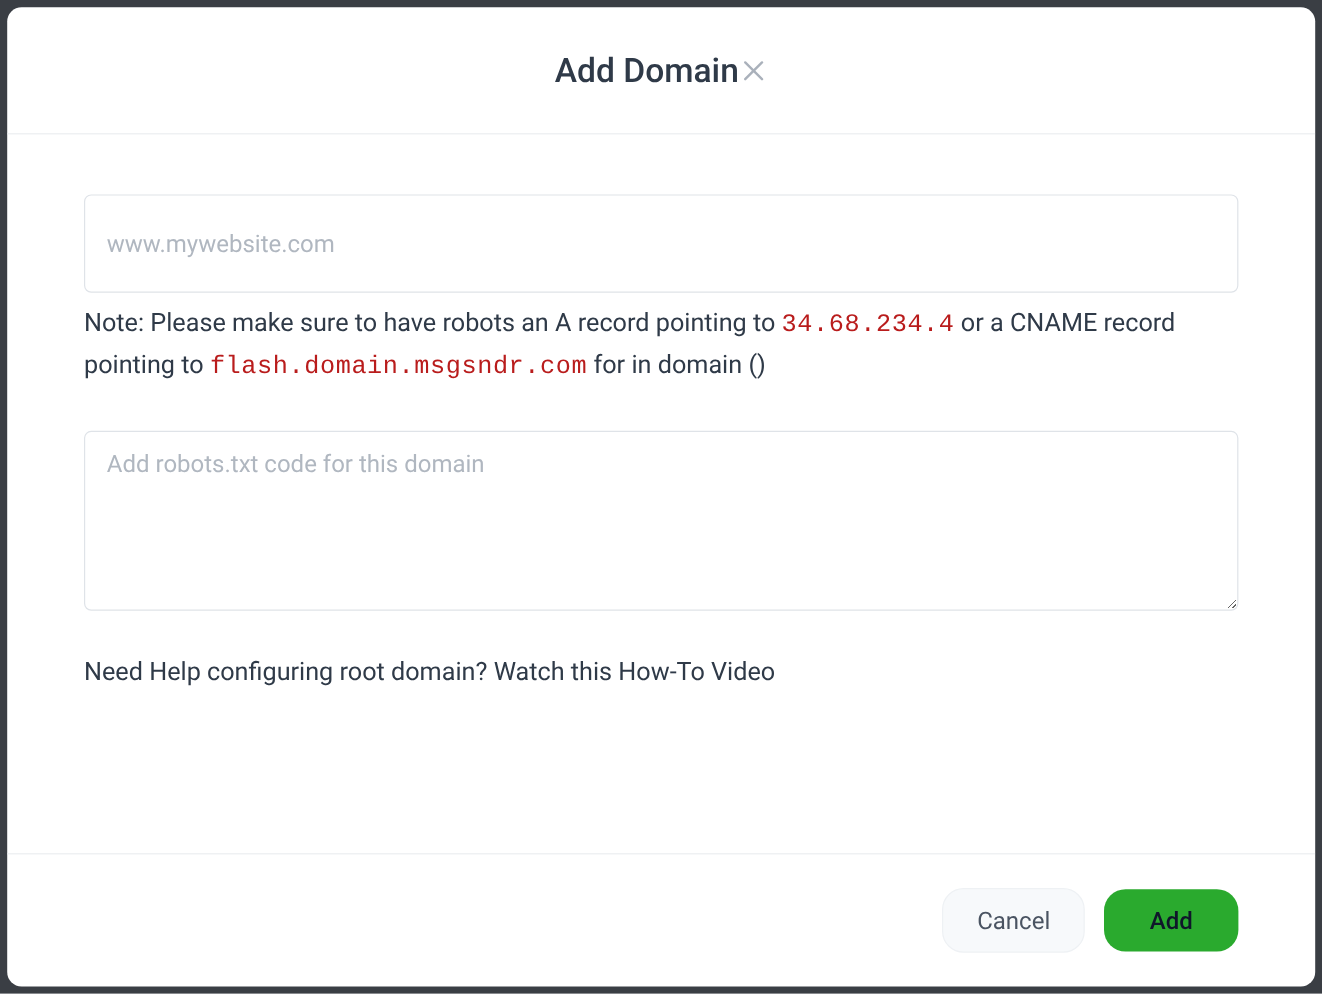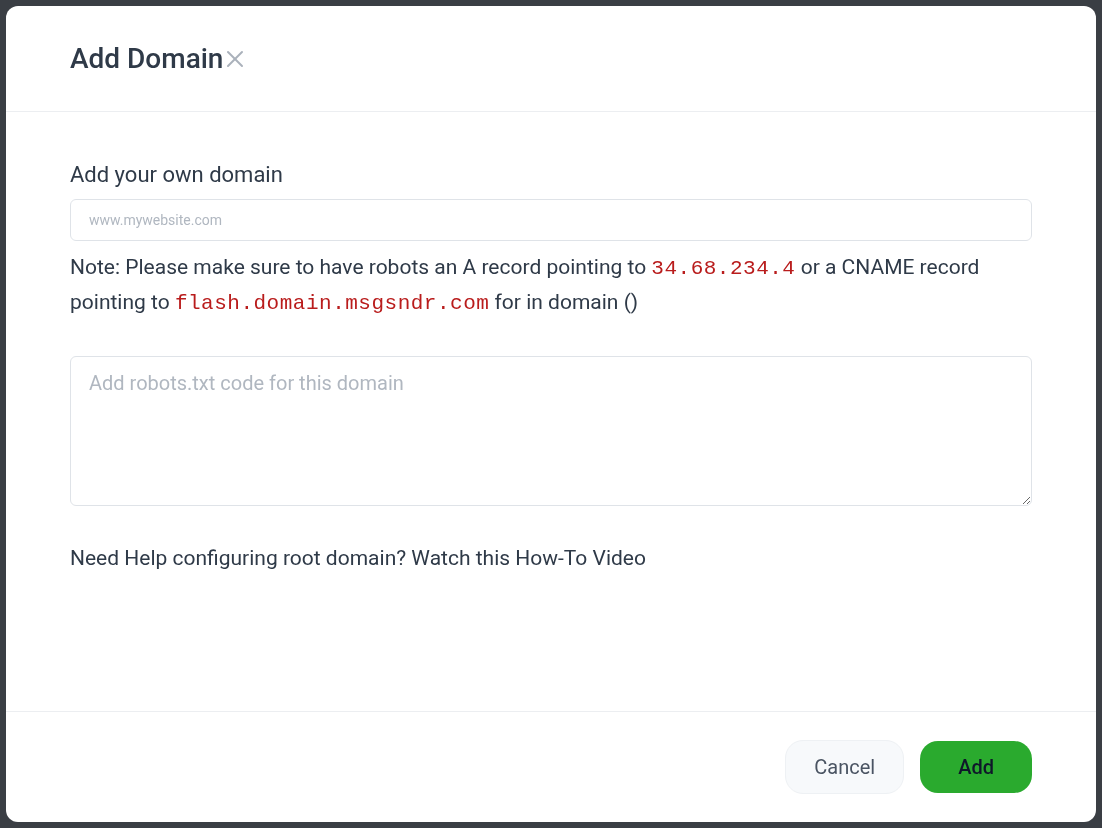--- a/index.html
+++ b/index.html
@@ -22,21 +22,21 @@
       border-radius: 12px;
       width: 100%;
       height: 100%;
       display: flex;
       flex-direction: column;
       overflow: hidden;
     }
     .modal-header {
       display: flex;
       align-items: center;
-      justify-content: flex-start;
+      justify-content: center;
       padding: 36px 64px 36px 64px;
       border-bottom: 1px solid #eceef1;
     }
     .modal-title {
       font-size: 28px;
       font-weight: 500;
       color: #2f3a48;
     }
     .close-icon {
       width: 24px;
@@ -56,22 +56,22 @@
       margin-bottom: 36px;
     }
     .field-label {
       font-size: 22px;
       color: #2f3a48;
       margin-bottom: 12px;
       display: block;
     }
     .text-input {
       width: 100%;
-      padding: 12px 18px;
-      font-size: 14px;
+      padding: 28px 18px;
+      font-size: 20px;
       border: 1px solid #dfe3e8;
       border-radius: 6px;
       color: #2f3a48;
       font-family: inherit;
     }
     .text-input::placeholder {
       color: #b0b7c0;
     }
     .note-text {
       font-size: 21px;
@@ -142,21 +142,20 @@
       <svg width="20" height="20" viewBox="0 0 20 20" fill="none" stroke="currentColor" stroke-width="2" stroke-linecap="round">
         <line x1="3" y1="3" x2="17" y2="17"></line>
         <line x1="17" y1="3" x2="3" y2="17"></line>
       </svg>
     </div>
   </div>
 
   <div class="modal-body">
 
     <div class="field-group">
-      <label class="field-label">Add your own domain</label>
       <input type="text" class="text-input" placeholder="www.mywebsite.com" style="">
       <p class="note-text">
         <span>Note: Please make sure to have robots an A record pointing to </span><span class="note-code">34.68.234.4</span><span> or a CNAME record pointing to </span><span class="note-code">flash.domain.msgsndr.com</span><span> for in domain ()</span>
       </p>
     </div>
 
     <div class="field-group">
       <textarea class="textarea-input" placeholder="Add robots.txt code for this domain" style=""></textarea>
     </div>
 

